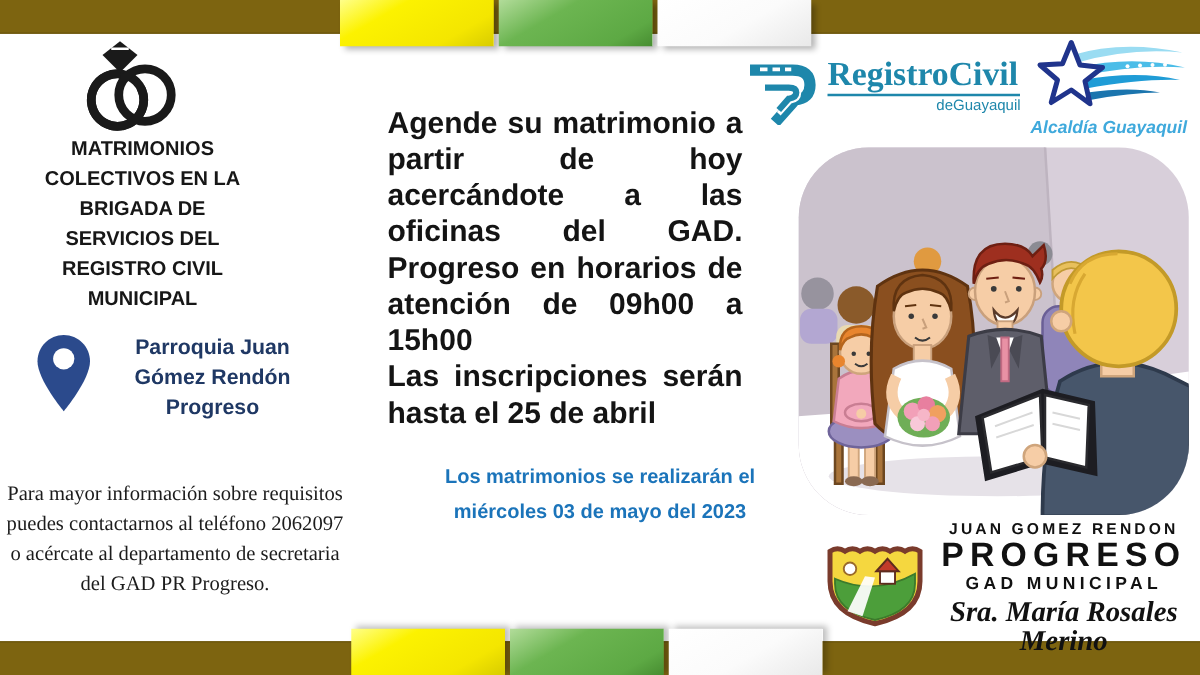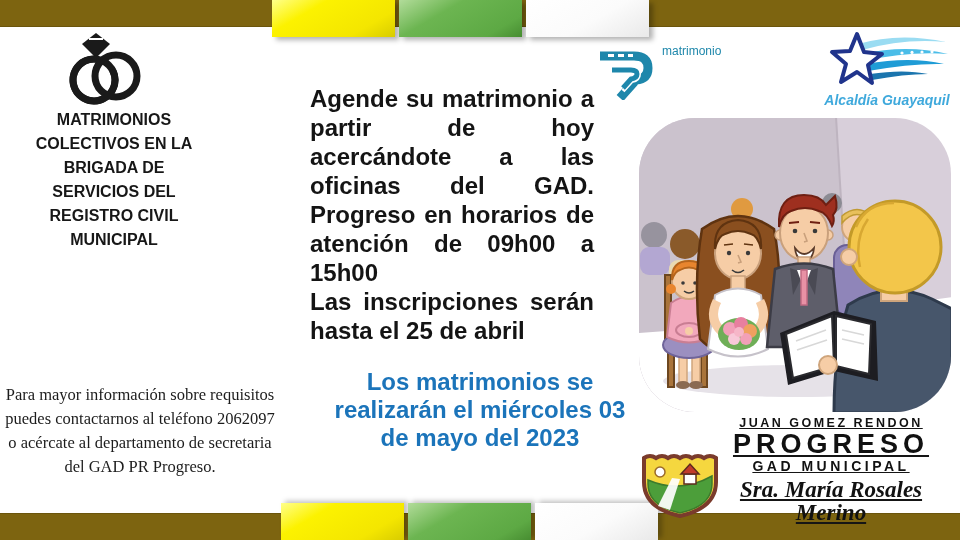--- a/index.html
+++ b/index.html
@@ -22,33 +22,33 @@
   .loc-row{position:absolute;left:28px;top:266px;width:232px;display:flex;align-items:flex-start;}
   .loc-text{flex:1;margin-left:6px;text-align:center;font-weight:bold;font-size:17px;
             line-height:24px;color:#1f3864;white-space:pre-line;}
   .left-info{position:absolute;left:2px;top:383px;width:276px;text-align:center;
              font-size:16.5px;line-height:24px;color:#1c1c1c;font-family:Liberation Serif, serif;}
   
   .main-text{position:absolute;left:310px;top:84px;width:284px;font-weight:bold;
              font-size:24px;line-height:29px;text-align:justify;color:#141414;}
   .main-text p{margin:0;}
   .date-text{position:absolute;left:328px;top:368px;width:304px;text-align:center;
-             font-weight:bold;font-size:24px;line-height:28px;color:#1b74ba;}
+             font-weight:bold;font-size:16px;line-height:28px;color:#1b74ba;}
   
   .rc-logo{position:absolute;left:596px;top:44px;display:flex;align-items:flex-start;}
   .rc-text{margin-left:4px;}
   .rc-word{color:#1e87ab;font-family:"Liberation Serif",serif;font-weight:bold;
            font-size:27px;line-height:30px;border-bottom:2px solid #1e87ab;padding:0 2px 1px 0;}
   .rc-sub{color:#1e87ab;font-size:12px;text-align:right;line-height:14px;}
   .alc-logo{position:absolute;left:820px;top:30px;width:134px;text-align:center;}
   .alc-label{color:#3fa9dc;font-weight:bold;font-style:italic;font-size:14px;line-height:16px;}
   
   .illus{position:absolute;left:638px;top:117px;}
   
-  .seal{position:absolute;left:638px;top:416px;width:298px;display:flex;align-items:flex-end;text-decoration:underline;}
+  .seal{position:absolute;left:658px;top:416px;width:298px;display:flex;align-items:center;}
   .seal-text{flex:1;text-align:center;margin-left:4px;color:#111;}
   .seal-l1{font-size:12.5px;font-weight:bold;letter-spacing:2.5px;line-height:15px;}
   .seal-l2{font-size:27px;font-weight:bold;letter-spacing:5px;line-height:27px;}
   .seal-l3{font-size:14px;font-weight:bold;letter-spacing:3.5px;line-height:17px;}
   .seal-name{font-family:"Liberation Serif",serif;font-style:italic;font-weight:bold;
              font-size:23px;line-height:23px;margin-top:3px;}
   .seal-sub{font-family:"Liberation Serif",serif;font-size:12.5px;line-height:14px;}
 </style>
 </head>
 <body>
@@ -75,20 +75,31 @@
     </svg>
   </div>
 
   <div class="left-title">MATRIMONIOS
 COLECTIVOS EN LA
 BRIGADA DE
 SERVICIOS DEL
 REGISTRO CIVIL
 MUNICIPAL</div>
 
+  <div class="loc-row">
+    <span>
+      <svg width="46" height="66" viewBox="0 0 46 66">
+        <path d="M23,2 C11.4,2 2,11.4 2,23 c0,15 21,40 21,40 s21,-25 21,-40 C44,11.4 34.6,2 23,2 z" fill="#2b4a8c"></path>
+        <circle cx="23" cy="21" r="8.5" fill="#ffffff"></circle>
+      </svg>
+    </span>
+    <span class="loc-text">Parroquia Juan
+Gómez Rendón
+Progreso</span>
+  </div>
 
   <div class="left-info">Para mayor información sobre requisitos puedes contactarnos al teléfono 2062097 o acércate al departamento de secretaria del GAD PR Progreso.</div>
 
   <div class="main-text">
     <p>Agende su matrimonio a partir de hoy acercándote a las oficinas del GAD. Progreso en horarios de atención de 09h00 a 15h00</p>
     <p>Las inscripciones serán hasta el 25 de abril</p>
   </div>
 
   <div class="date-text">Los matrimonios se realizarán el miércoles 03 de mayo del 2023</div>
 
@@ -97,21 +108,22 @@
       <svg width="62" height="56" viewBox="0 0 62 56">
         <path d="M4,12 H38 Q52,12 52,24 Q52,35 40,36 L24,54" fill="none" stroke="#1e87ab" stroke-width="9"></path>
         <path d="M14,24 H36 Q43,24 43,30 Q43,36 36,37 L27,47" fill="none" stroke="#ffffff" stroke-width="4"></path>
         <path d="M16,26 H35 Q41,26 41,30 Q41,34 35,35 L27,44" fill="none" stroke="#1e87ab" stroke-width="5"></path>
         <rect x="12" y="10" width="6" height="3" fill="#ffffff"></rect>
         <rect x="22" y="10" width="6" height="3" fill="#ffffff"></rect>
         <rect x="32" y="10" width="5" height="3" fill="#ffffff"></rect>
       </svg>
     </span>
     <span class="rc-text">
-      <div class="rc-sub">matrimonio</div>
+      <div class="rc-word">RegistroCivil</div>
+      <div class="rc-sub">deGuayaquil</div>
     </span>
   </div>
 
   <div class="alc-logo">
     <span>
       <svg width="126" height="58" viewBox="0 0 126 58">
         <path d="M34,14 Q75,2 122,12 Q80,8 38,20 Z" fill="#9adcf2"></path>
         <path d="M38,24 Q82,14 124,24 Q85,21 40,31 Z" fill="#4bbde8"></path>
         <circle cx="78" cy="23" r="1.6" fill="#fff"></circle>
           <circle cx="88" cy="22.4" r="1.6" fill="#fff"></circle>

